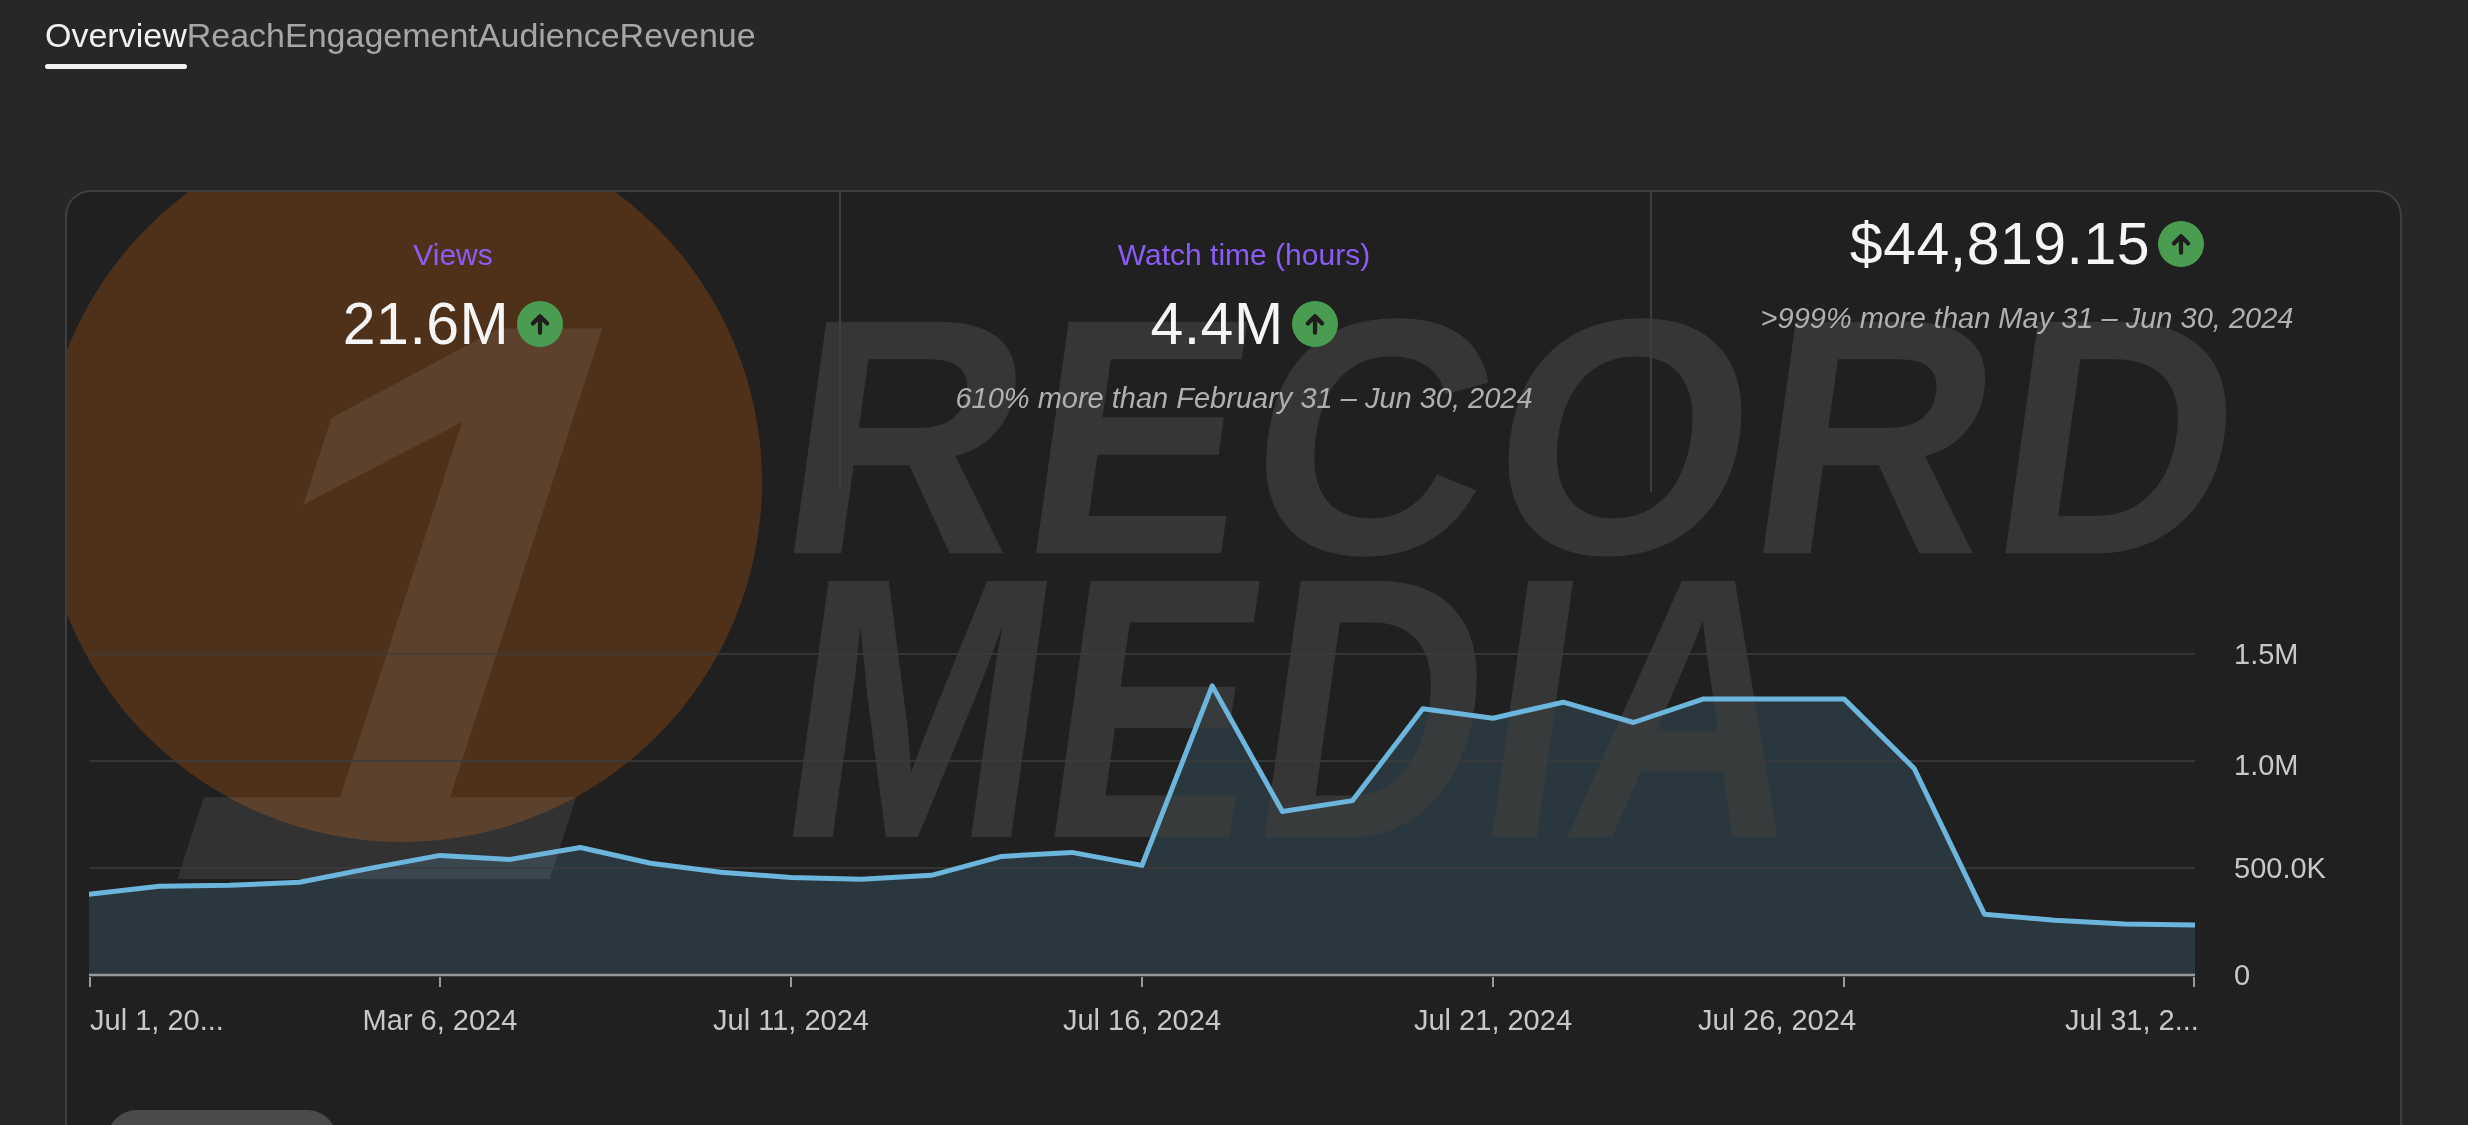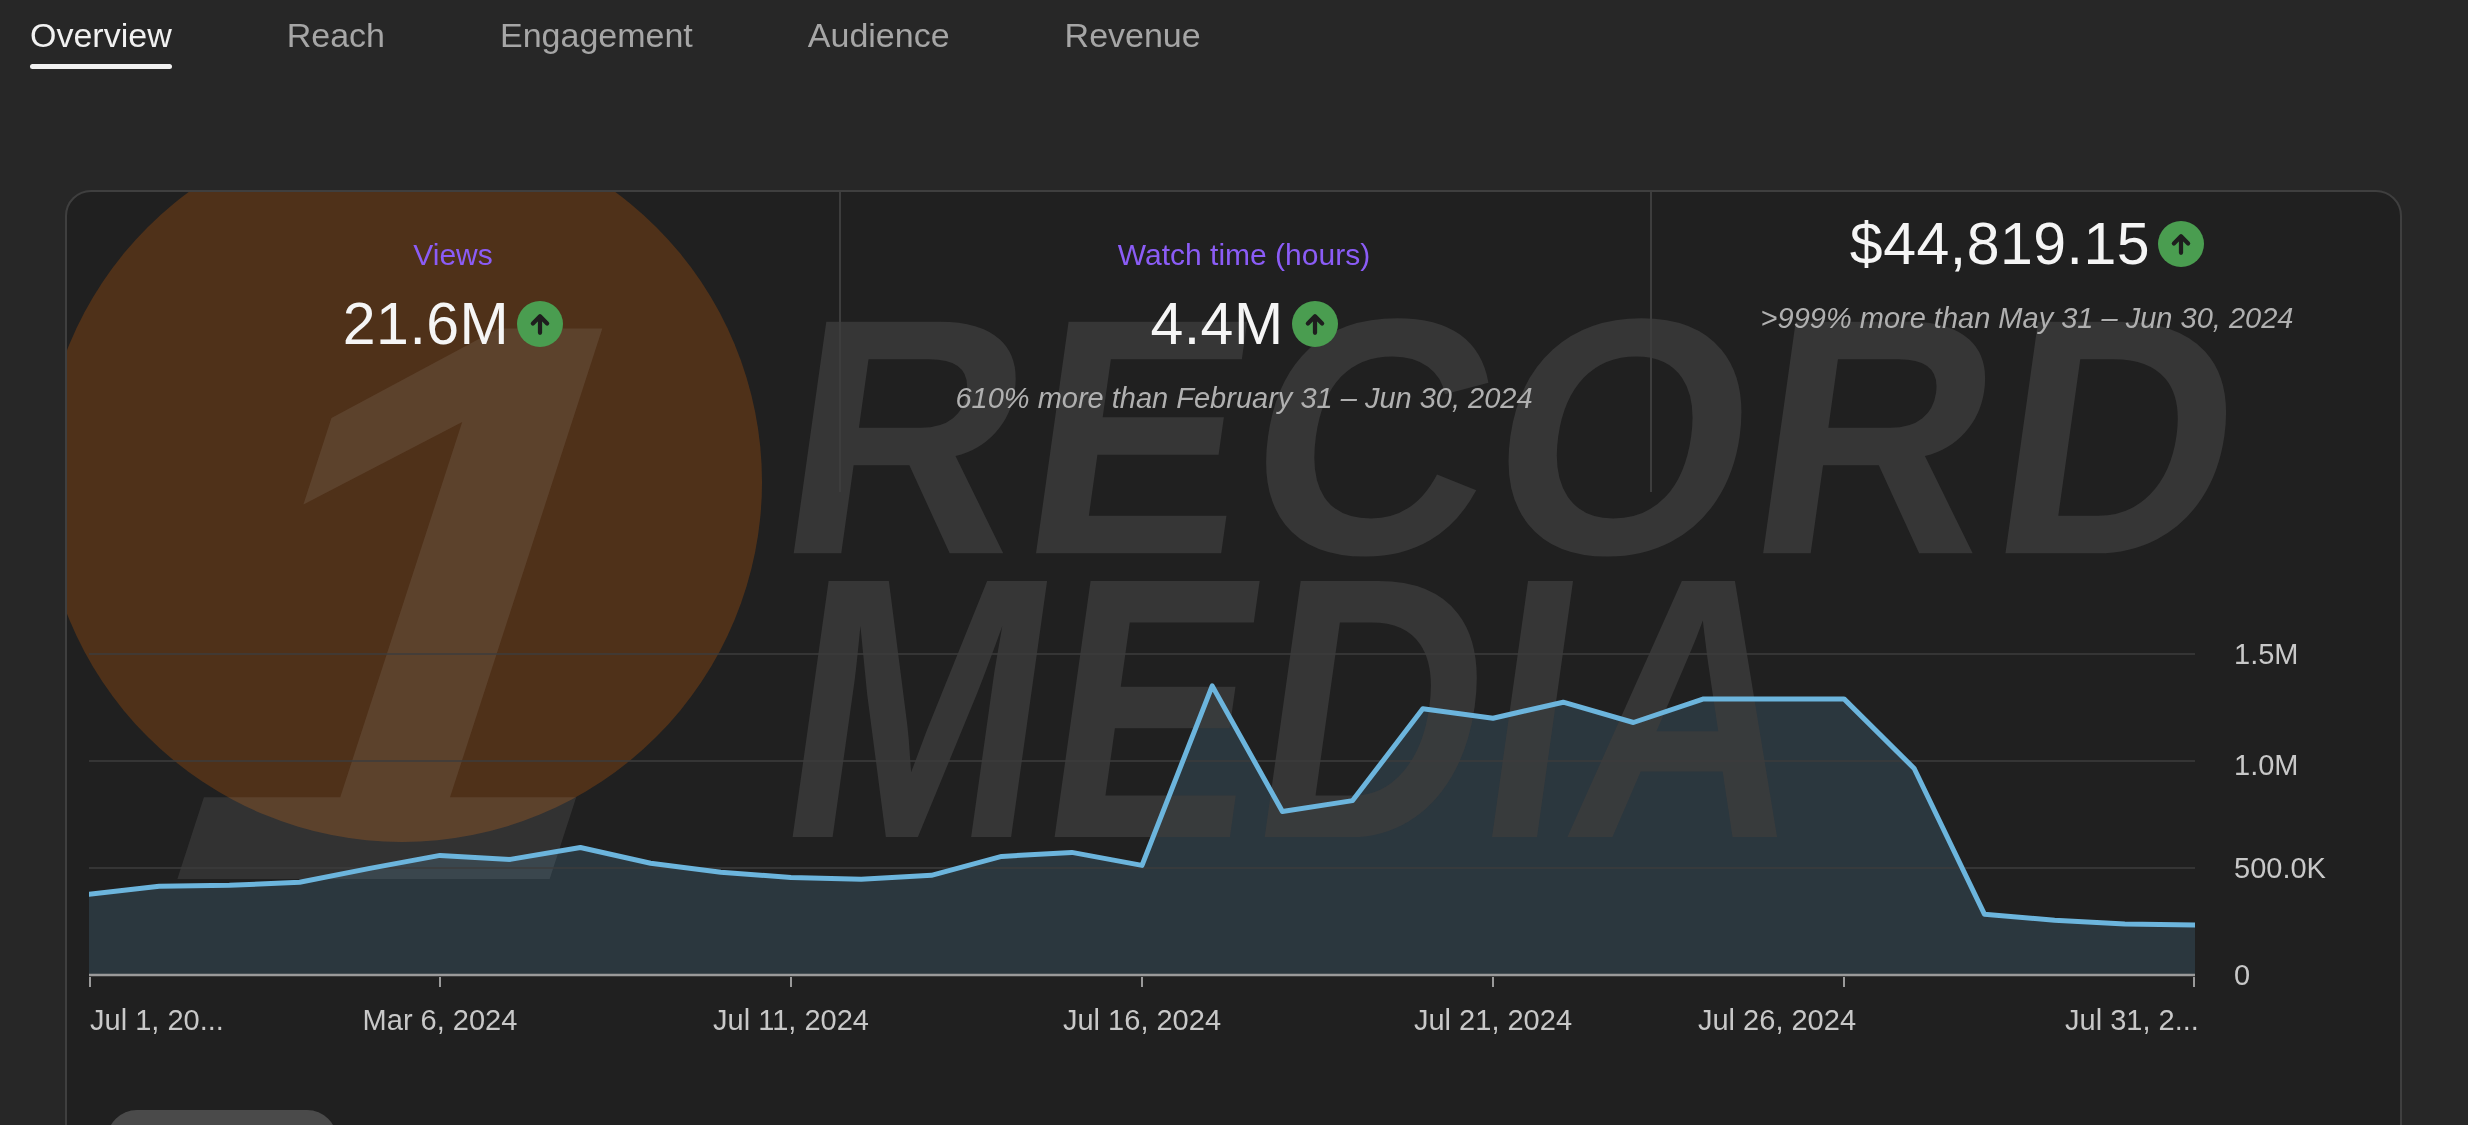--- a/index.html
+++ b/index.html
@@ -1,21 +1,21 @@
 <!DOCTYPE html>
 <html><head>
 <meta charset="utf-8">
 <style>
   html,body{margin:0;padding:0;background:#272727;}
   #stage{position:relative;width:2468px;height:1125px;background:#272727;overflow:hidden;
          font-family:"Liberation Sans",sans-serif;-webkit-font-smoothing:antialiased;}
 
   
   #tabbar{position:absolute;left:0;top:0;width:100%;height:70px;display:flex;
-          align-items:flex-end;padding-left:30px;gap:115px;box-sizing:border-box;}
+          align-items:flex-end;padding-left:45px;box-sizing:border-box;}
   .tab{position:relative;font-size:34px;font-weight:500;color:#a6a6a6;height:70px;
        display:flex;align-items:center;cursor:pointer;}
   .tab.active{color:#f1f1f1;}
   .tab.active::after{content:"";position:absolute;left:0;right:0;bottom:1px;height:5px;
        background:#f1f1f1;border-radius:3px;}
 
   
   #card{position:absolute;left:65px;top:190px;width:2337px;height:980px;background:#202020;
         border:2px solid #3f3f3f;border-radius:26px;overflow:hidden;box-sizing:border-box;}
 

